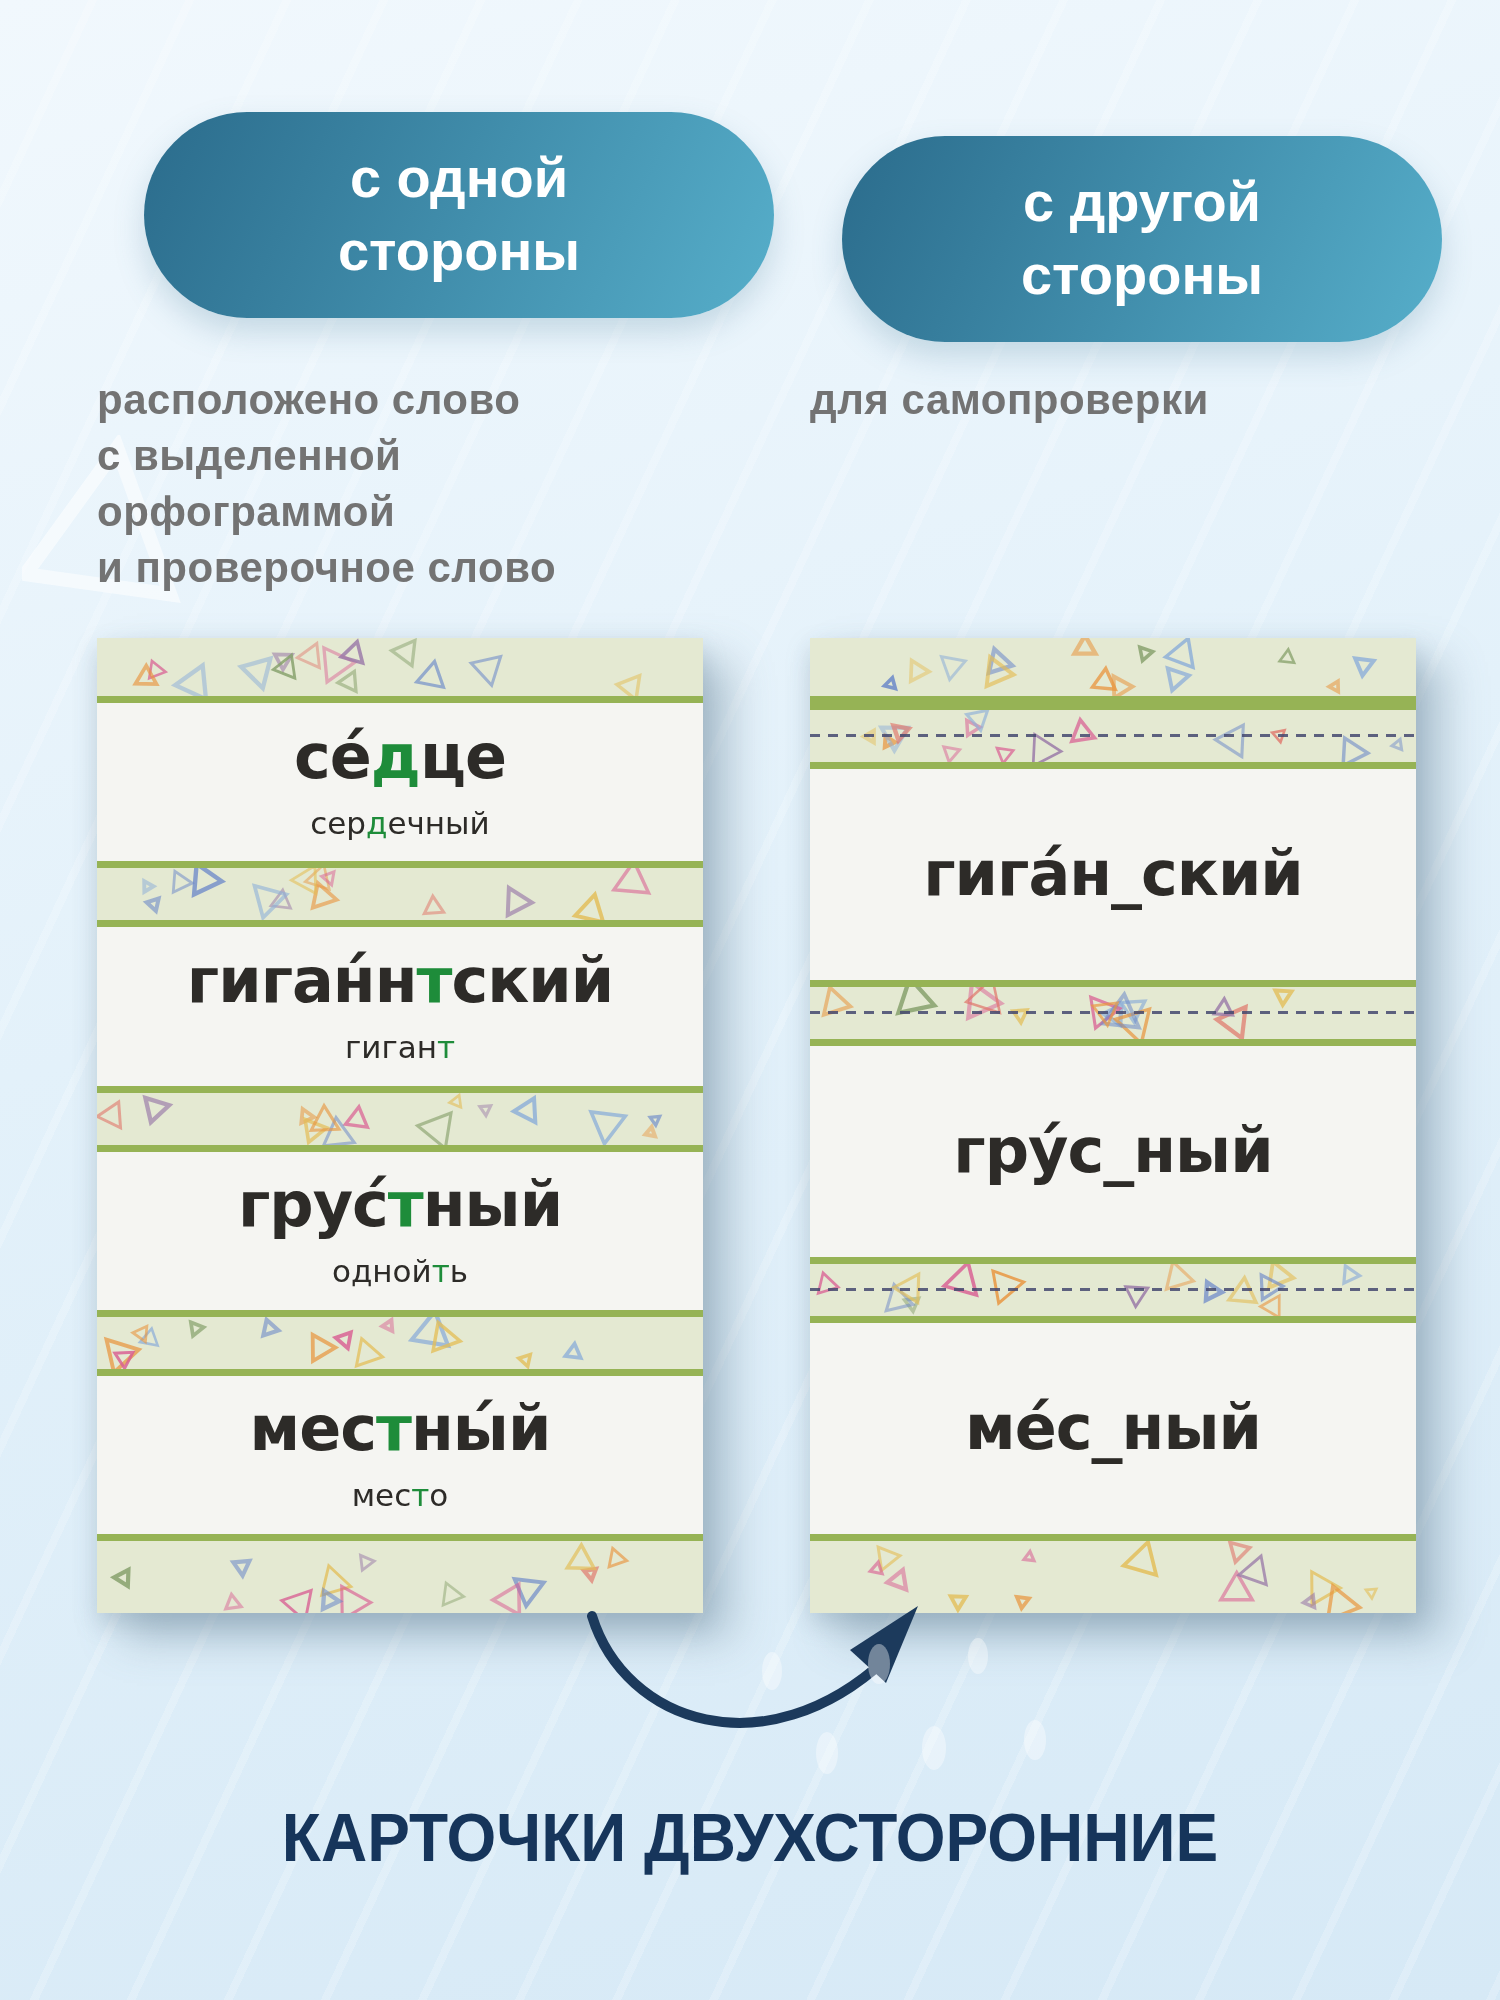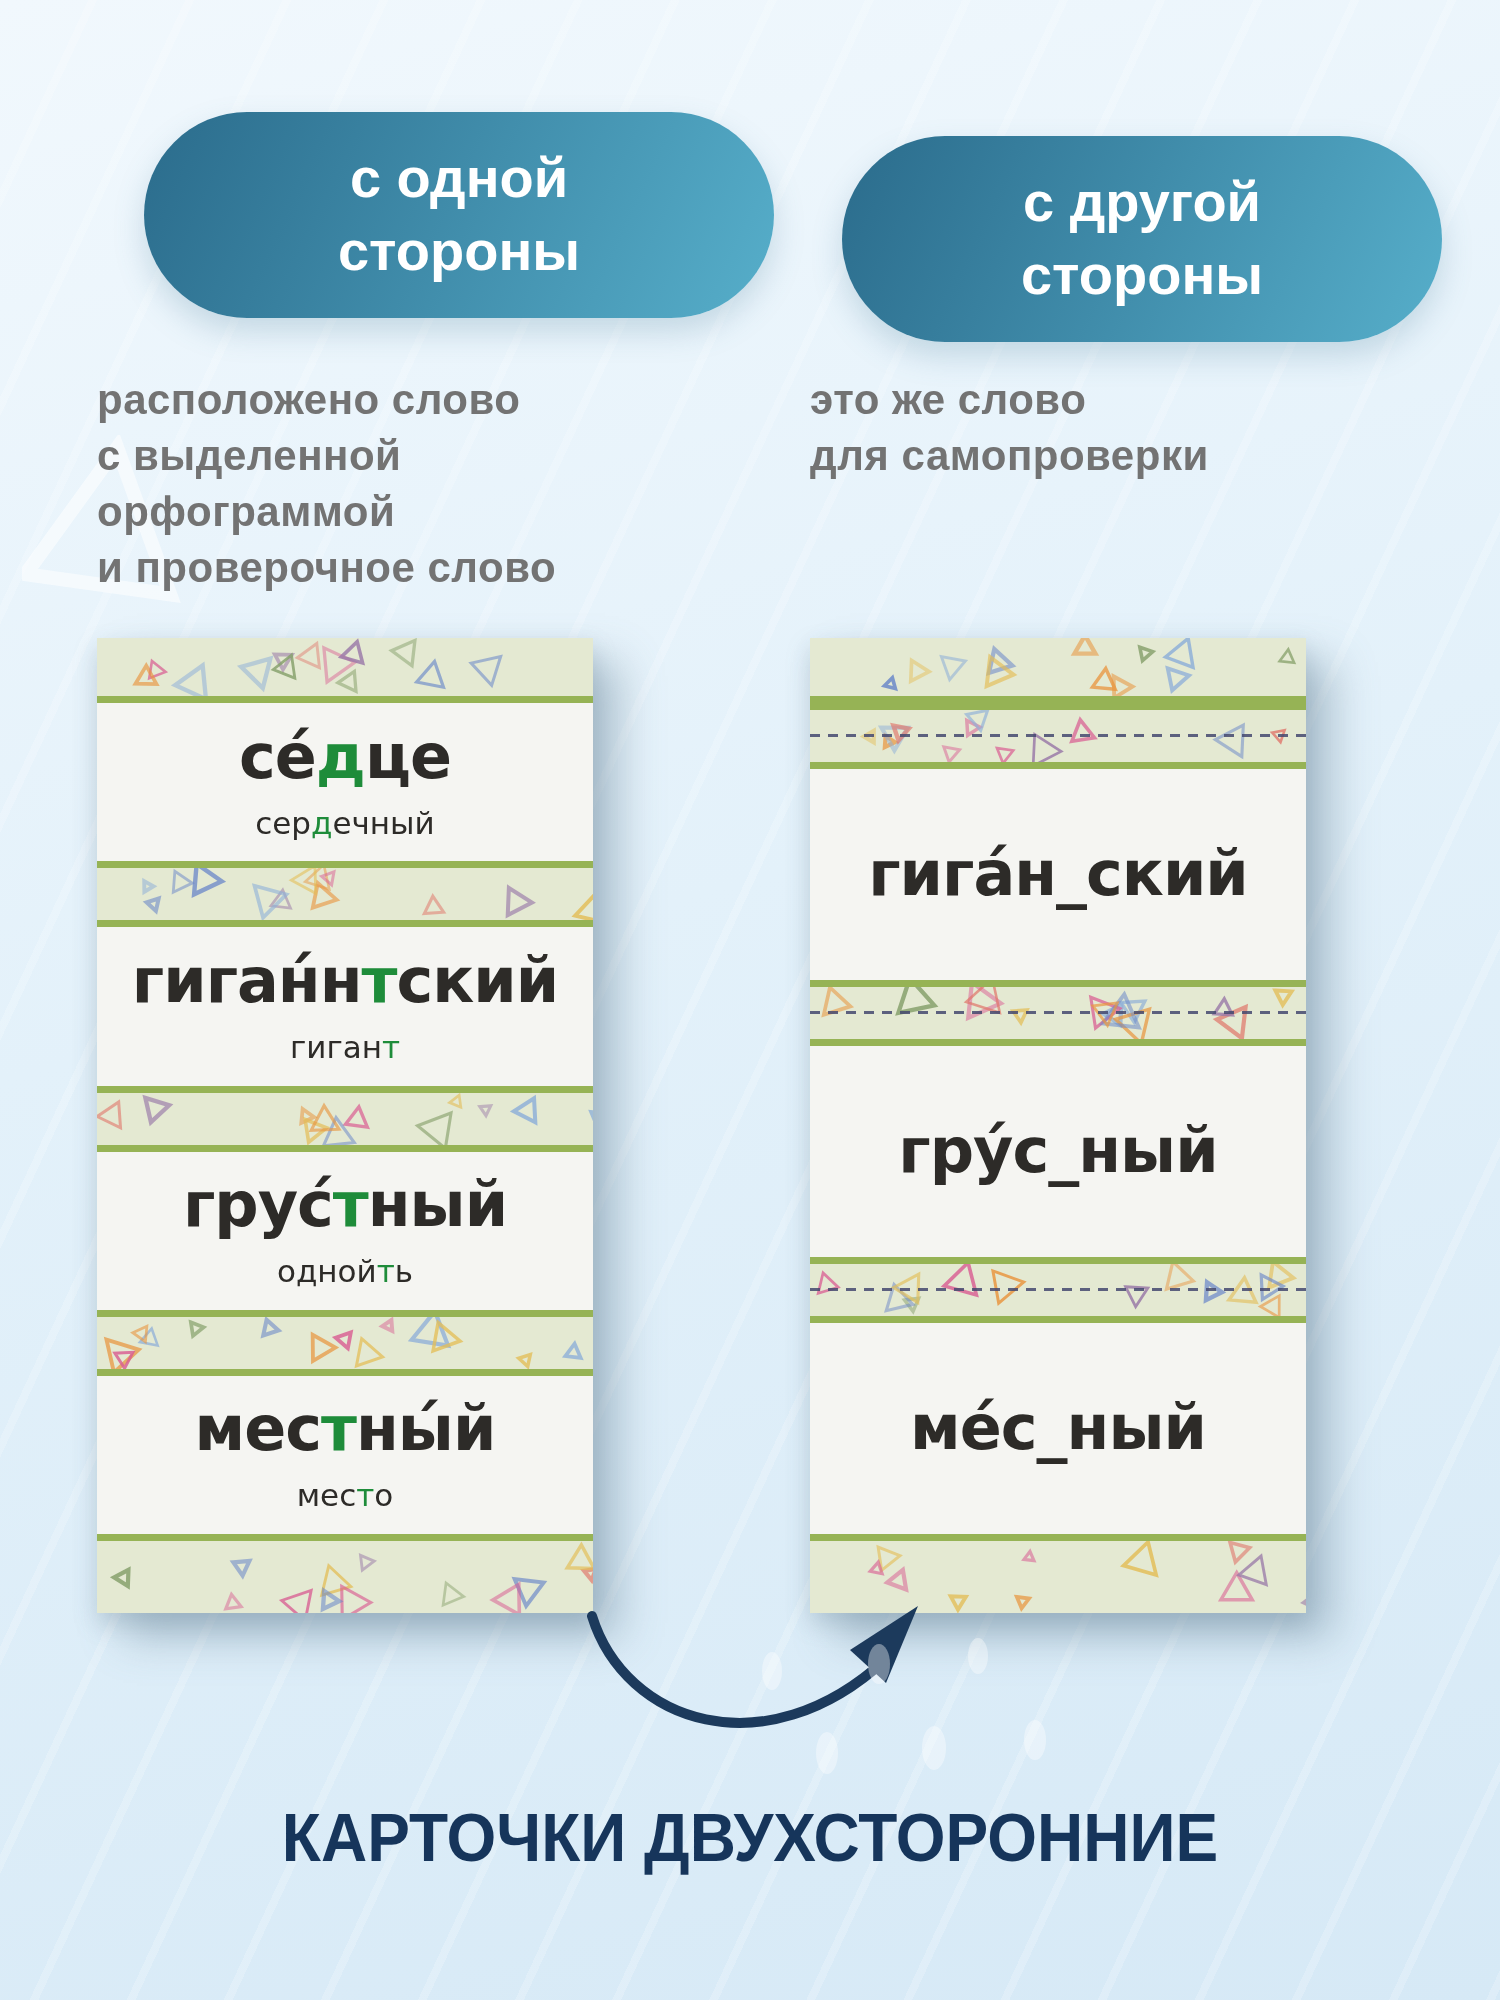--- a/index.html
+++ b/index.html
@@ -23,21 +23,21 @@
   }
   .pill-left{left:144px;width:630px;}
   .pill-right{left:842px;width:600px;margin-top:24px;}
   .desc{
     position:absolute;top:372px;width:606px;
     color:#737373;font-weight:700;font-size:42px;line-height:56px;letter-spacing:.5px;
   }
   .desc-left{left:97px;}
   .desc-right{left:810px;}
   .card{
-    position:absolute;top:638px;width:496px;height:975px;background:#f5f5f2;
+    position:absolute;top:638px;width:606px;height:975px;background:#f5f5f2;
     display:flex;flex-direction:column;
     box-shadow:26px 24px 40px rgba(104,132,152,.45),0 10px 22px rgba(104,132,152,.28),inset -10px -8px 20px rgba(115,125,110,.10);
   }
   .card-front{left:97px;}
   .card-back{left:810px;}
   .strip{position:relative;background:#e4e9d2;overflow:hidden;flex:0 0 auto;}
   .strip.s-top{height:58px;border-bottom:7px solid #96b355;}
   .strip.s-mid{height:52px;border-top:7px solid #96b355;border-bottom:7px solid #96b355;}
   .strip.s-bot{height:72px;border-top:7px solid #96b355;}
   .cut-line{
@@ -84,21 +84,20 @@
   <div>стороны</div>
 </div>
 
 <div class="desc desc-left">
   <div>расположено слово</div>
   <div>с выделенной орфограммой</div>
   <div>и проверочное слово</div>
 </div>
 
 <div class="desc desc-right">
-  <div>это же слово</div>
   <div>для самопроверки</div>
 </div>
 
 <div class="card card-front" id="card-front">
     <div class="strip s-top">
       <svg width="606" height="58" style="position: absolute; left: 0px; top: 0px;">
         <polygon points="0,-10.110414616763592 8.75561905811727,5.055207308381796 -8.75561905811727,5.055207308381796" transform="translate(58.58448511362076 32.36676479270682) rotate(338.88975852169096)" fill="none" stroke="#d95f93" stroke-width="2.6" opacity="0.73"></polygon>
         <polygon points="0,-15.74208502098918 13.632645628176629,7.87104251049459 -13.632645628176629,7.87104251049459" transform="translate(334.570116430521 38.93170118285343) rotate(10.958349080756307)" fill="none" stroke="#6b88c9" stroke-width="3.2" opacity="0.66"></polygon>
         <polygon points="0,-17.495532549917698 15.151131188228726,8.747766274958849 -15.151131188228726,8.747766274958849" transform="translate(390.8185252100229 30.317448664456606) rotate(287.29876396246254)" fill="none" stroke="#6b88c9" stroke-width="3.0" opacity="0.57"></polygon>
         <polygon points="0,-19.767806451767683 17.118920387230812,9.883903225883842 -17.118920387230812,9.883903225883842" transform="translate(238.337112352252 26.010393189731985) rotate(84.71114574931562)" fill="none" stroke="#d95f93" stroke-width="3.3" opacity="0.47"></polygon>

